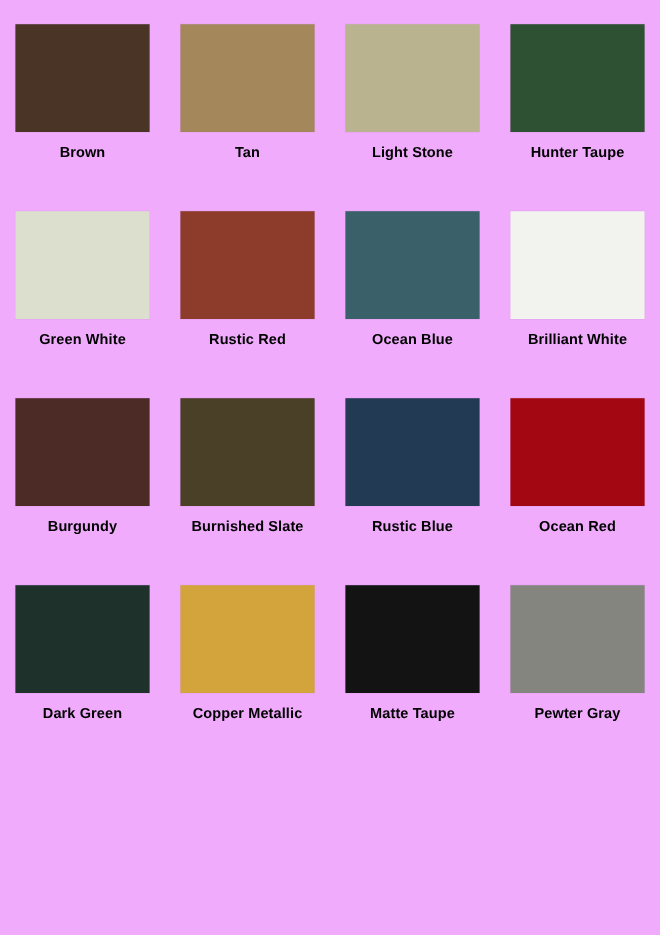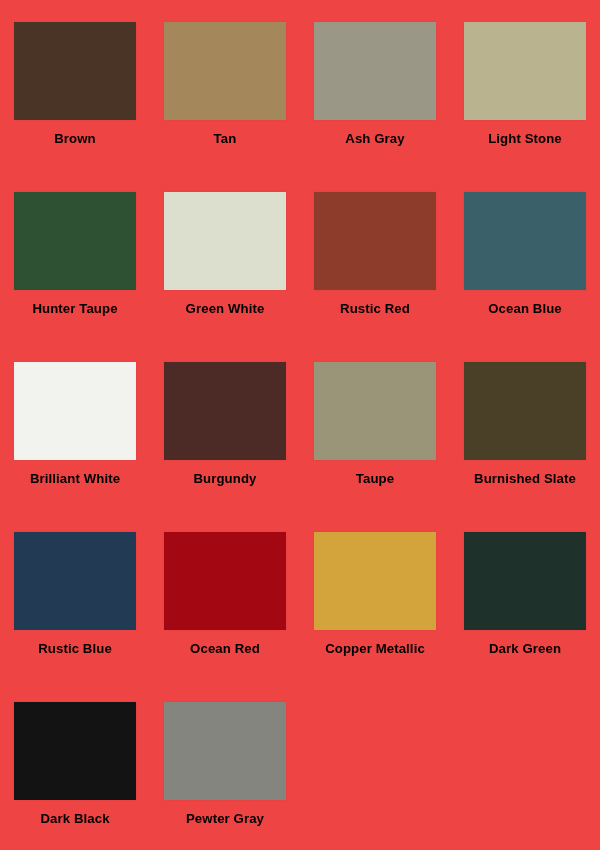--- a/index.html
+++ b/index.html
@@ -45,37 +45,33 @@
     color: #000000;
     text-align: center;
     letter-spacing: 0.1px;
     line-height: 1.15;
     white-space: nowrap;
   }
 </style>
 </head>
 <body>
 
-<div id="palette-page" style="background-color: #ef4444;">
+<div id="palette-page" style="background-color: #f0abfc;">
   <div class="swatch-grid">
 
     <div class="swatch-cell">
       <span class="swatch-chip" style="background-color: rgb(74, 52, 37);"></span>
       <span class="swatch-label">Brown</span>
     </div>
 
     <div class="swatch-cell">
       <span class="swatch-chip" style="background-color: rgb(164, 136, 92);"></span>
       <span class="swatch-label">Tan</span>
     </div>
 
-    <div class="swatch-cell">
-      <span class="swatch-chip" style="background-color: rgb(155, 151, 135);"></span>
-      <span class="swatch-label">Ash Gray</span>
-    </div>
 
 
     <div class="swatch-cell">
       <span class="swatch-chip" style="background-color: rgb(186, 179, 144);"></span>
       <span class="swatch-label">Light Stone</span>
     </div>
 
     <div class="swatch-cell">
       <span class="swatch-chip" style="background-color: rgb(47, 81, 51);"></span>
       <span class="swatch-label">Hunter Taupe</span>
@@ -99,54 +95,50 @@
     <div class="swatch-cell">
       <span class="swatch-chip" style="background-color: rgb(242, 242, 239);"></span>
       <span class="swatch-label">Brilliant White</span>
     </div>
 
     <div class="swatch-cell">
       <span class="swatch-chip" style="background-color: rgb(76, 43, 38);"></span>
       <span class="swatch-label">Burgundy</span>
     </div>
 
-    <div class="swatch-cell">
-      <span class="swatch-chip" style="background-color: rgb(154, 148, 121);"></span>
-      <span class="swatch-label">Taupe</span>
-    </div>
 
     <div class="swatch-cell">
       <span class="swatch-chip" style="background-color: rgb(74, 63, 39);"></span>
       <span class="swatch-label">Burnished Slate</span>
     </div>
 
     <div class="swatch-cell">
       <span class="swatch-chip" style="background-color: rgb(35, 58, 84);"></span>
       <span class="swatch-label">Rustic Blue</span>
     </div>
 
     <div class="swatch-cell">
       <span class="swatch-chip" style="background-color: rgb(163, 8, 18);"></span>
       <span class="swatch-label">Ocean Red</span>
     </div>
 
     <div class="swatch-cell">
-      <span class="swatch-chip" style="background-color: rgb(211, 163, 60);"></span>
-      <span class="swatch-label">Copper Metallic</span>
+      <span class="swatch-chip" style="background-color: rgb(30, 49, 42);"></span>
+      <span class="swatch-label">Dark Green</span>
     </div>
 
     <div class="swatch-cell">
-      <span class="swatch-chip" style="background-color: rgb(30, 49, 42);"></span>
-      <span class="swatch-label">Dark Green</span>
+      <span class="swatch-chip" style="background-color: rgb(211, 163, 60);"></span>
+      <span class="swatch-label">Copper Metallic</span>
     </div>
 
 
     <div class="swatch-cell">
       <span class="swatch-chip" style="background-color: rgb(19, 19, 19);"></span>
-      <span class="swatch-label">Dark Black</span>
+      <span class="swatch-label">Matte Taupe</span>
     </div>
 
     <div class="swatch-cell">
       <span class="swatch-chip" style="background-color: rgb(133, 133, 127);"></span>
       <span class="swatch-label">Pewter Gray</span>
     </div>
 
   </div>
 </div>
 

